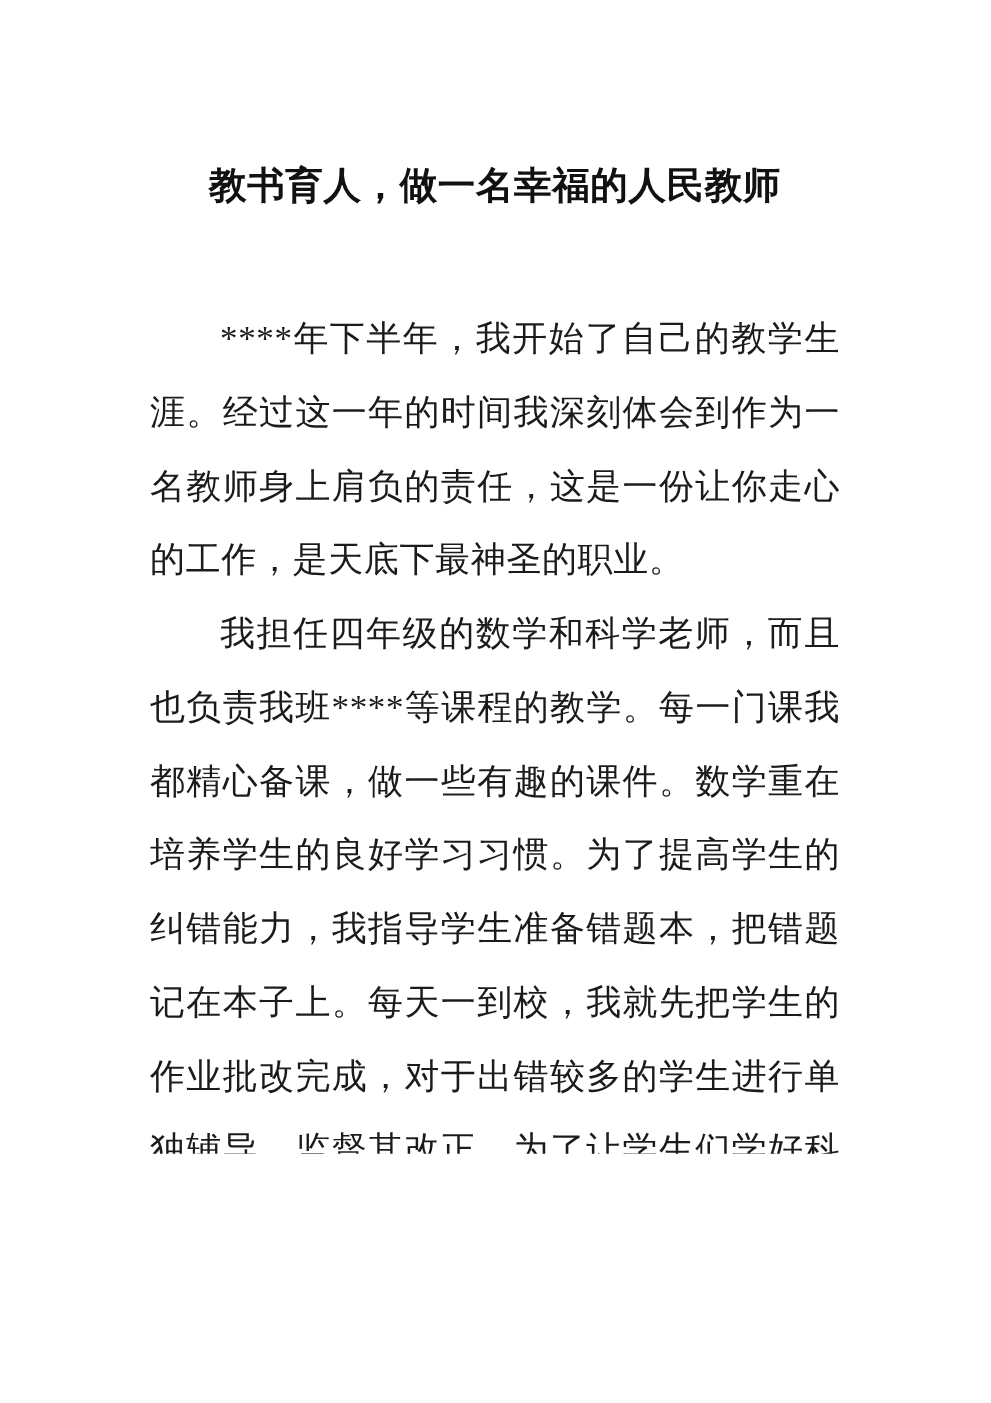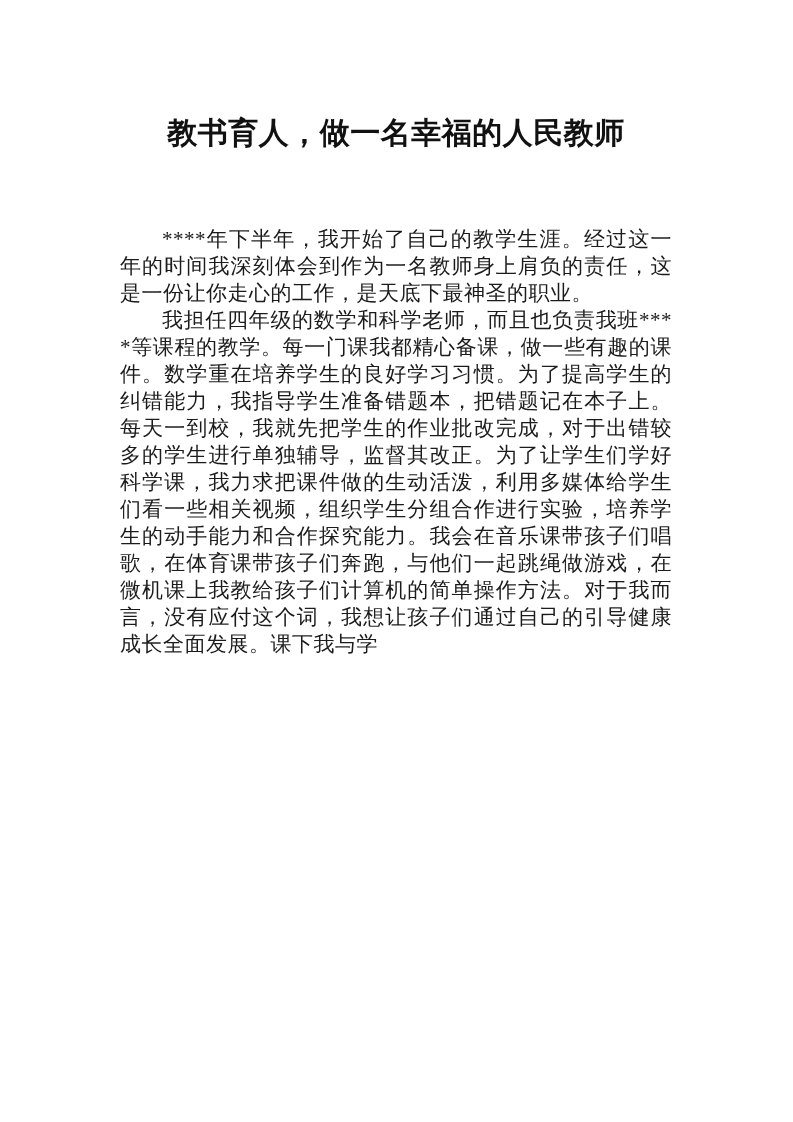--- a/index.html
+++ b/index.html
@@ -4,21 +4,21 @@
 <style>
   html, body {
     margin: 0;
     padding: 0;
     background: #ffffff;
   }
   .page {
     position: relative;
     width: 793px;
     height: 907px;
-    margin: 0 auto;
+    margin: 16px auto;
     background: #ffffff;
     box-sizing: border-box;
     padding: 0 121px 0 120px;
     overflow: hidden;
     font-family: "Liberation Serif", "DejaVu Serif", serif;
     color: #1b1b1b;
   }
   .doc-title {
     margin: 114px 0 0 0;
     text-align: center;
@@ -26,22 +26,22 @@
     line-height: 38px;
     font-weight: 700;
     letter-spacing: 0.5px;
     color: #111111;
   }
   .doc-body {
     margin-top: 74px;
   }
   .doc-body p {
     margin: 0;
-    font-size: 21px;
-    line-height: 27px;
+    font-size: 28px;
+    line-height: 59px;
     text-align: justify;
     text-justify: inter-ideograph;
     text-indent: 2em;
     word-break: break-all;
     letter-spacing: 0.5px;
   }
 </style>
 </head>
 <body>
 

